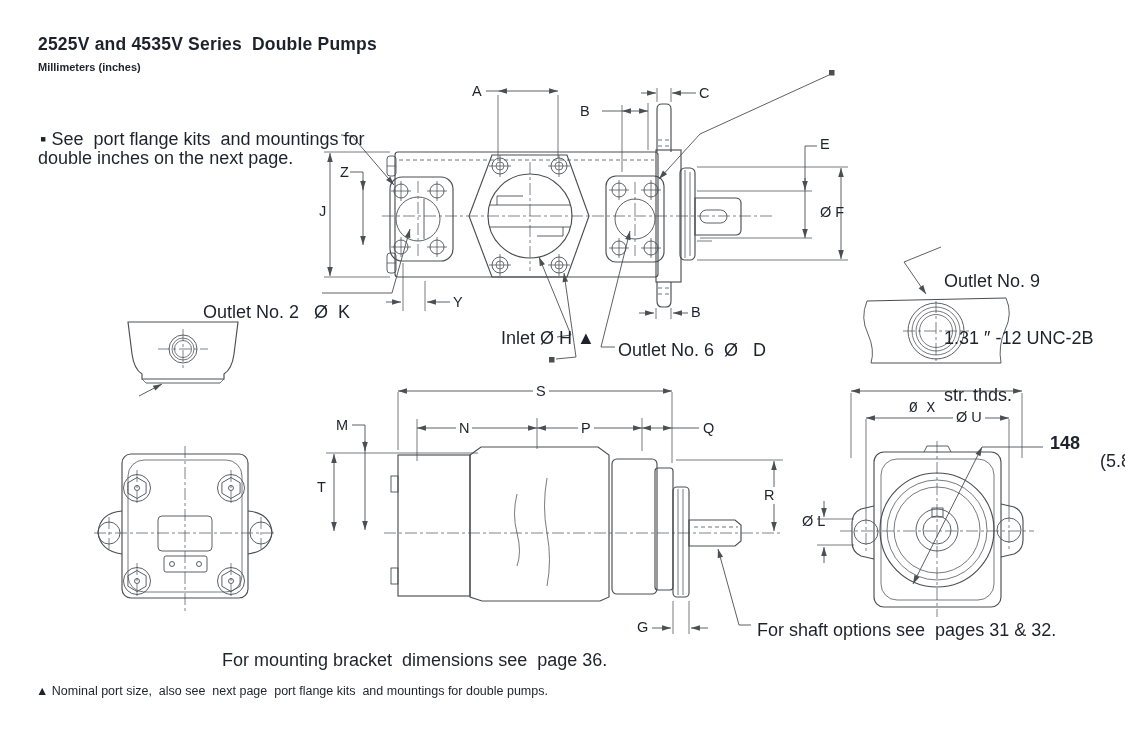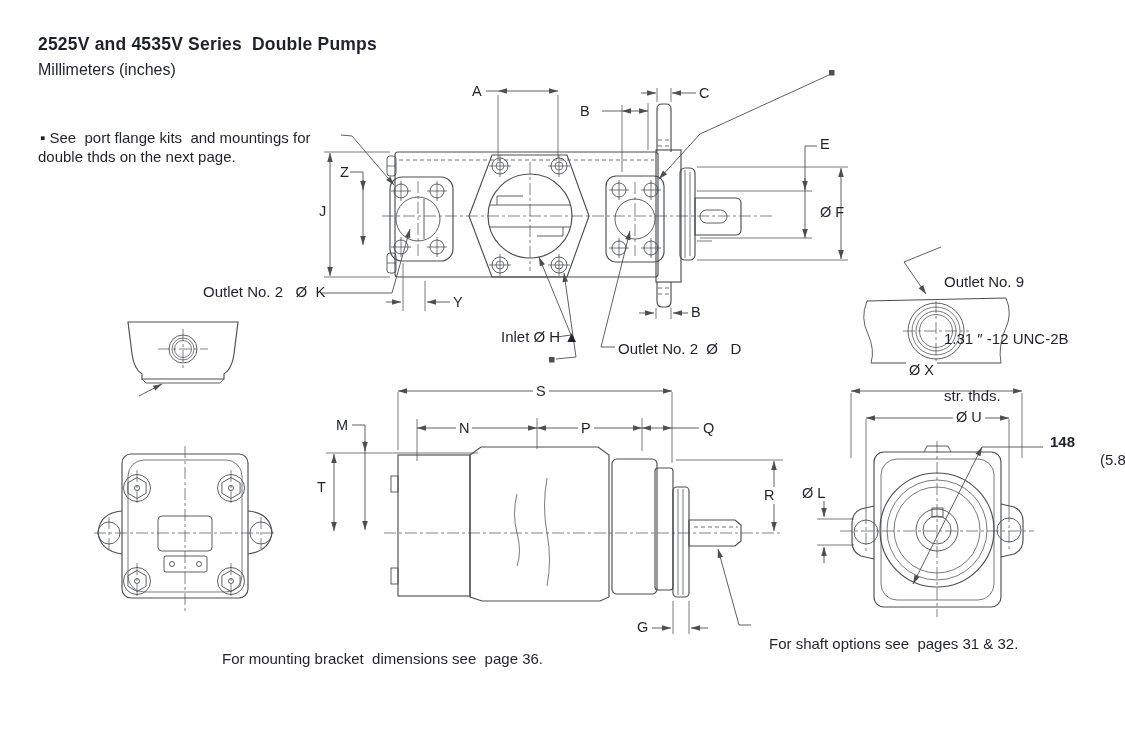--- a/index.html
+++ b/index.html
@@ -12,22 +12,22 @@
   #stage{position:absolute;inset:0;}
   svg{position:absolute;left:0;top:0;color:var(--line);}
   svg line,svg path,svg rect,svg circle,svg polyline,svg polygon{fill:none;stroke:currentColor;stroke-width:0.9;}
   svg .o{stroke-width:1.15;}
   svg .t{stroke-width:0.75;}
   svg .cl{stroke-dasharray:12 3 3 3;stroke-width:0.7;}
   svg .hd{stroke-dasharray:4 3;stroke-width:0.8;}
   svg .fill{fill:currentColor;stroke:none;}
   .lbl{position:absolute;white-space:pre;line-height:1.15;}
   .title{font-size:17.5px;font-weight:bold;letter-spacing:.2px;}
-  .subtitle{font-size:16px;font-weight:normal;}
-  .note{font-size:15px;}
+  .subtitle{font-size:11px;font-weight:bold;}
+  .note{font-size:18px;}
   .small{font-size:12.5px;}
   .dim{font-size:14.5px;}
   .bg{background:var(--bg);padding:0 3px;}
   .multi{line-height:19px;}
 </style>
 </head>
 <body>
 
 <div id="stage">
 
@@ -318,54 +318,55 @@
 
     <line x1="913" y1="584" x2="982" y2="447" marker-start="url(#ar)" marker-end="url(#ar)"></line>
     <line x1="982" y1="447" x2="1043" y2="447"></line>
   </g>
 </svg>
 
 <div class="lbl title" style="left:38px;top:34px;">2525V and 4535V Series  Double Pumps</div>
 <div class="lbl subtitle" style="left:38px;top:61px;">Millimeters (inches)</div>
 
 <div class="lbl note" style="left:40px;top:129px;">▪ See  port flange kits  and mountings for</div>
-<div class="lbl note" style="left:38px;top:148px;">double thds on the next page.</div>
+<div class="lbl note" style="left:38px;top:148px;">double inches on the next page.</div>
 
 <div class="lbl dim" style="left:472px;top:83px;">A</div>
 <div class="lbl dim" style="left:580px;top:103px;">B</div>
 <div class="lbl dim" style="left:699px;top:85px;">C</div>
 <div class="lbl dim" style="left:820px;top:136px;">E</div>
 <div class="lbl dim" style="left:820px;top:204px;">Ø F</div>
 <div class="lbl dim" style="left:340px;top:164px;">Z</div>
 <div class="lbl dim bg" style="left:316px;top:203px;">J</div>
 <div class="lbl dim" style="left:453px;top:294px;">Y</div>
 <div class="lbl dim" style="left:691px;top:304px;">B</div>
 
-<div class="lbl note" style="left:203px;top:283px;">Outlet No. 2   Ø  K</div>
+<div class="lbl note" style="left:203px;top:302px;">Outlet No. 2   Ø  K</div>
 <div class="lbl note" style="left:501px;top:328px;">Inlet Ø H ▲</div>
-<div class="lbl note" style="left:618px;top:340px;">Outlet No. 2  Ø   D</div>
+<div class="lbl note" style="left:618px;top:340px;">Outlet No. 6  Ø   D</div>
 
 <div class="lbl note multi" style="left:944px;top:234px;">
   <div>Outlet No. 9</div>
   <div>1.31 ″ -12 UNC-2B</div>
   <div>str. thds.</div>
 </div>
 
 
 <div class="lbl dim bg" style="left:533px;top:383px;">S</div>
 <div class="lbl dim" style="left:336px;top:417px;">M</div>
 <div class="lbl dim bg" style="left:456px;top:420px;">N</div>
 <div class="lbl dim bg" style="left:578px;top:420px;">P</div>
 <div class="lbl dim" style="left:703px;top:420px;">Q</div>
 <div class="lbl dim" style="left:317px;top:479px;">T</div>
 <div class="lbl dim bg" style="left:761px;top:487px;">R</div>
 <div class="lbl dim" style="left:637px;top:619px;">G</div>
 
-<div class="lbl dim bg" style="left:906px;top:362px;">Ø X</div>
+<div class="lbl dim bg" style="left:906px;top:400px;font-family:Liberation Mono, monospace;">Ø X</div>
 <div class="lbl dim bg" style="left:909px;top:409px;margin-left:44px;">Ø U</div>
-<div class="lbl dim" style="left:802px;top:485px;text-align:center;">Ø L</div>
+<div class="lbl dim" style="left:802px;top:513px;text-align:center;">Ø L</div>
 <div class="lbl note" style="left:1050px;top:433px;font-weight:bold;">148</div>
 <div class="lbl note" style="left:1100px;top:451px;">(5.83)</div>
 
-<div class="lbl note" style="left:757px;top:635px;margin-left:12px;">For shaft options see  pages 31 &amp; 32.</div>
+<div class="lbl note" style="left:757px;top:620px;">For shaft options see  pages 31 &amp; 32.</div>
 <div class="lbl note" style="left:190px;top:650px;margin-left:32px;">For mounting bracket  dimensions see  page 36.</div>
+<div class="lbl small" style="left:36px;top:684px;">▲ Nominal port size,  also see  next page  port flange kits  and mountings for double pumps.</div>
 
 </div>
 
 </body></html>

